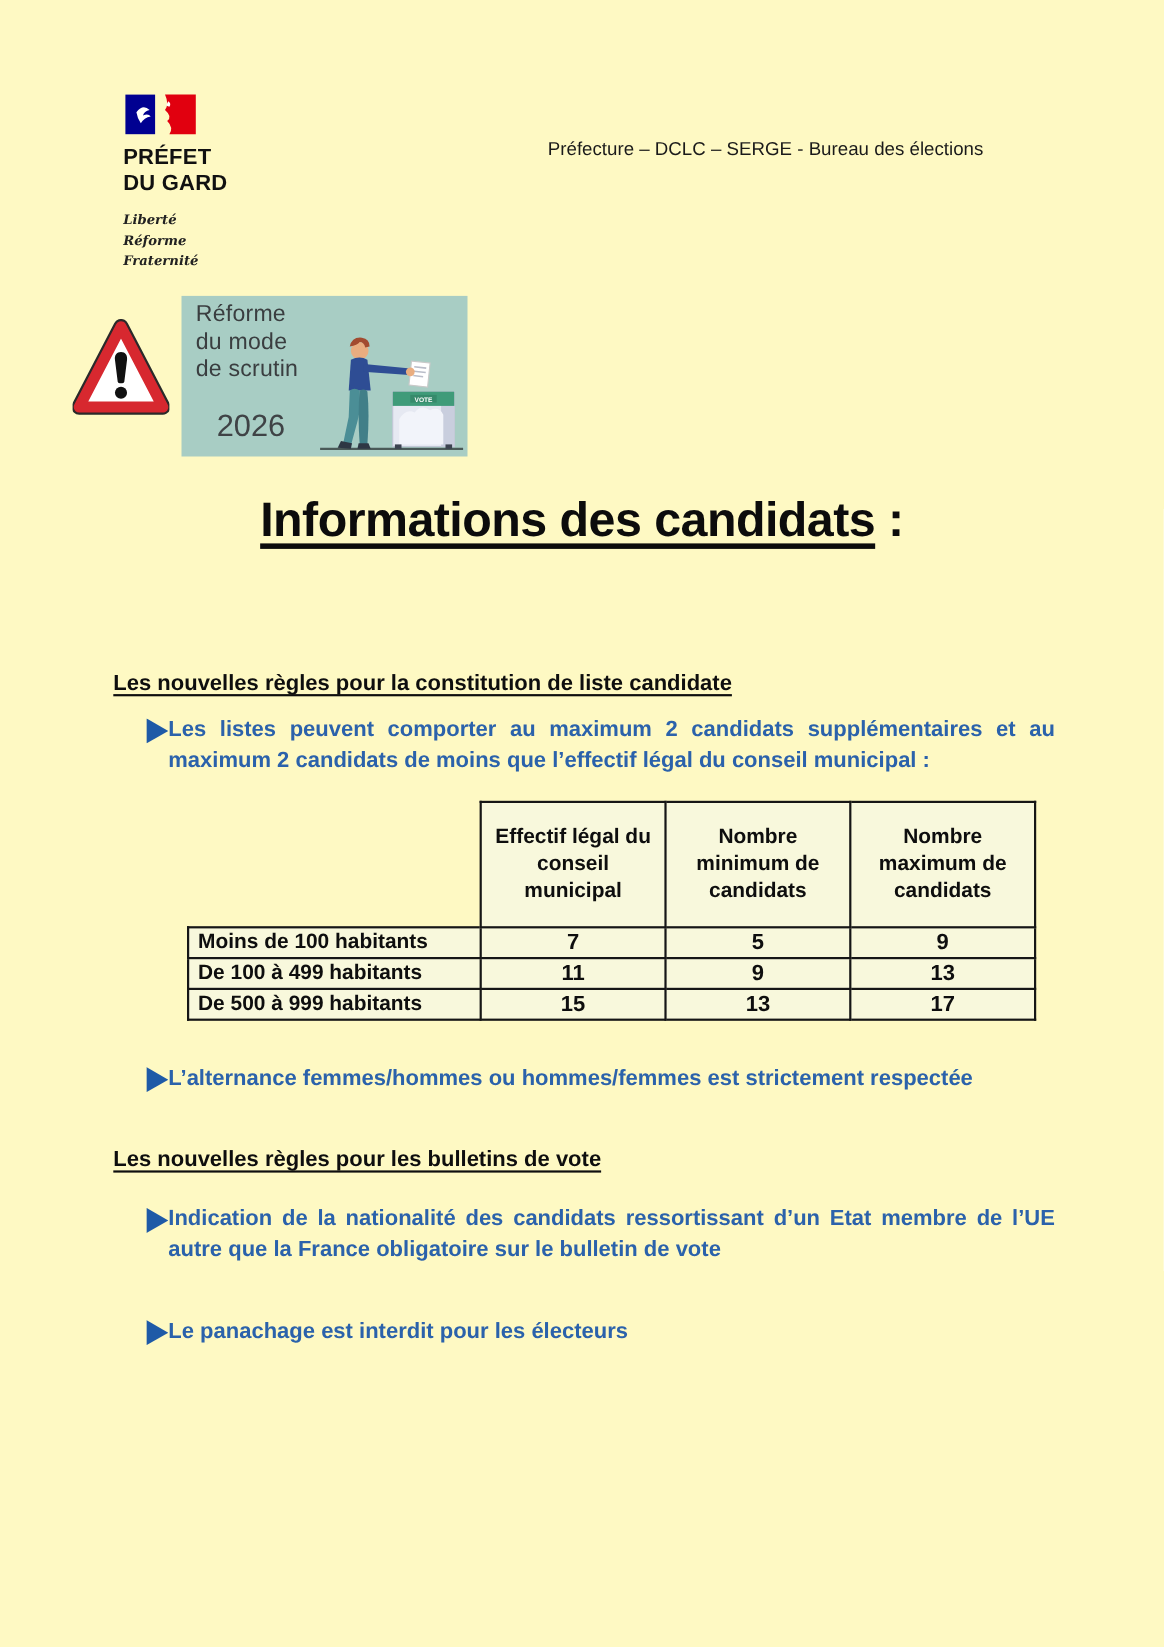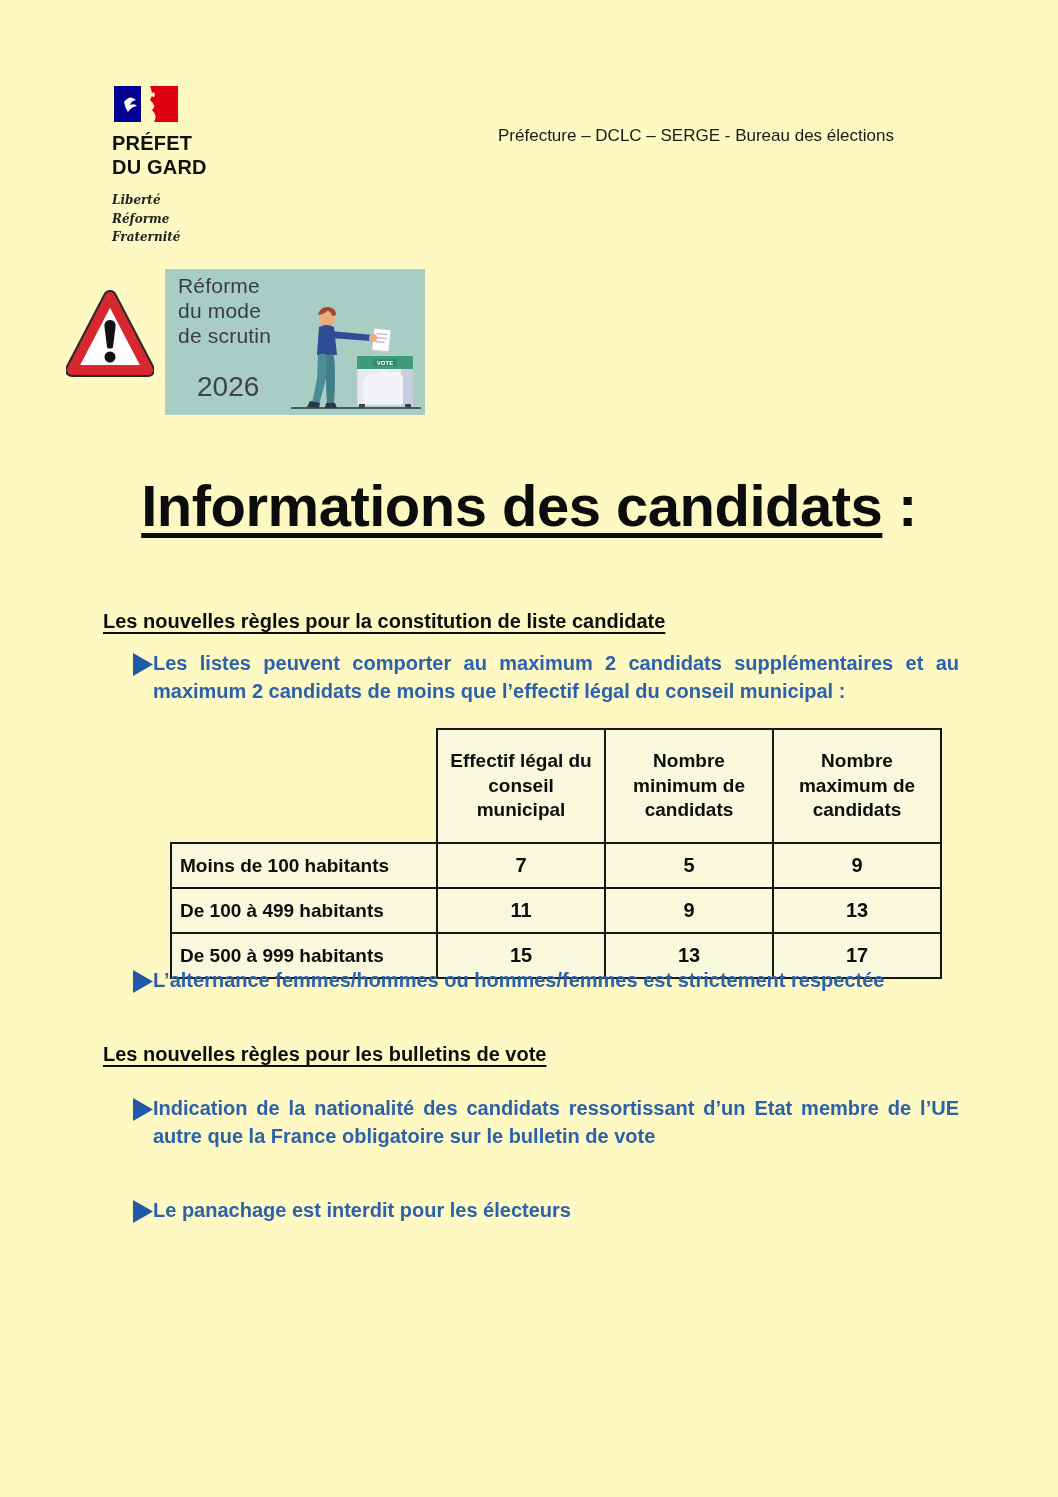--- a/index.html
+++ b/index.html
@@ -24,22 +24,22 @@
   .banner-text { position:absolute; left:13px; top:4px; font-size:21px; line-height:1.2; color:#3a3e40; letter-spacing:.2px; }
   .banner-year { position:absolute; left:32px; top:102px; font-size:28px; color:#3f4346; }
   .banner-illustration { position:absolute; right:0; bottom:2px; }
   .audience-heading {
     position:absolute; left:450px; top:303px; width:560px;
     font-size:24px; font-weight:bold; color:#2b62ab;
   }
 
   
   .main-title {
-    position:absolute; top:472px; left:0; width:100%; text-align:center;
-    font-size:58px; font-weight:bold; color:#0c0c0c; letter-spacing:-.5px;
+    position:absolute; top:448px; left:0; width:100%; text-align:center;
+    font-size:44px; font-weight:bold; color:#0c0c0c; letter-spacing:-.5px;
   }
   .main-title .u { text-decoration:underline; text-decoration-thickness:5px; text-underline-offset:7px; }
 
   
   .section-heading {
     position:absolute; left:103px; font-size:20px; font-weight:bold; color:#0e0e0e;
     text-decoration:underline; text-decoration-thickness:2px; text-underline-offset:4px;
   }
   .sh-1 { top:597px;margin-top:13px; }
   .sh-2 { top:1043px; }
@@ -63,21 +63,21 @@
   
   .table-wrap { position:absolute; left:170px; top:728px; }
   table.candidates { border-collapse:collapse; table-layout:fixed; }
   table.candidates th, table.candidates td {
     border:2px solid #161616; background:#f8f8dc; color:#0e0e0e;
     font-weight:bold; vertical-align:middle;
   }
   table.candidates .ghost { border:none; background:transparent; }
   table.candidates thead th { width:168px; height:82px; font-size:19px; line-height:1.3; text-align:center; padding:19px 6px;margin-left:16px; }
   table.candidates .ghost { width:266px; }
-  table.candidates tbody th { width:266px; height:45px; text-align:left; padding-left:8px; font-size:19px; }
+  table.candidates tbody th { width:266px; height:28px; text-align:left; padding-left:8px; font-size:19px; }
   table.candidates tbody td { text-align:center; font-size:20px; }
 
   .icon-svg { display:block; }
 </style>
 </head>
 <body>
 
 <div class="page">
 
   <div class="logo-block">

